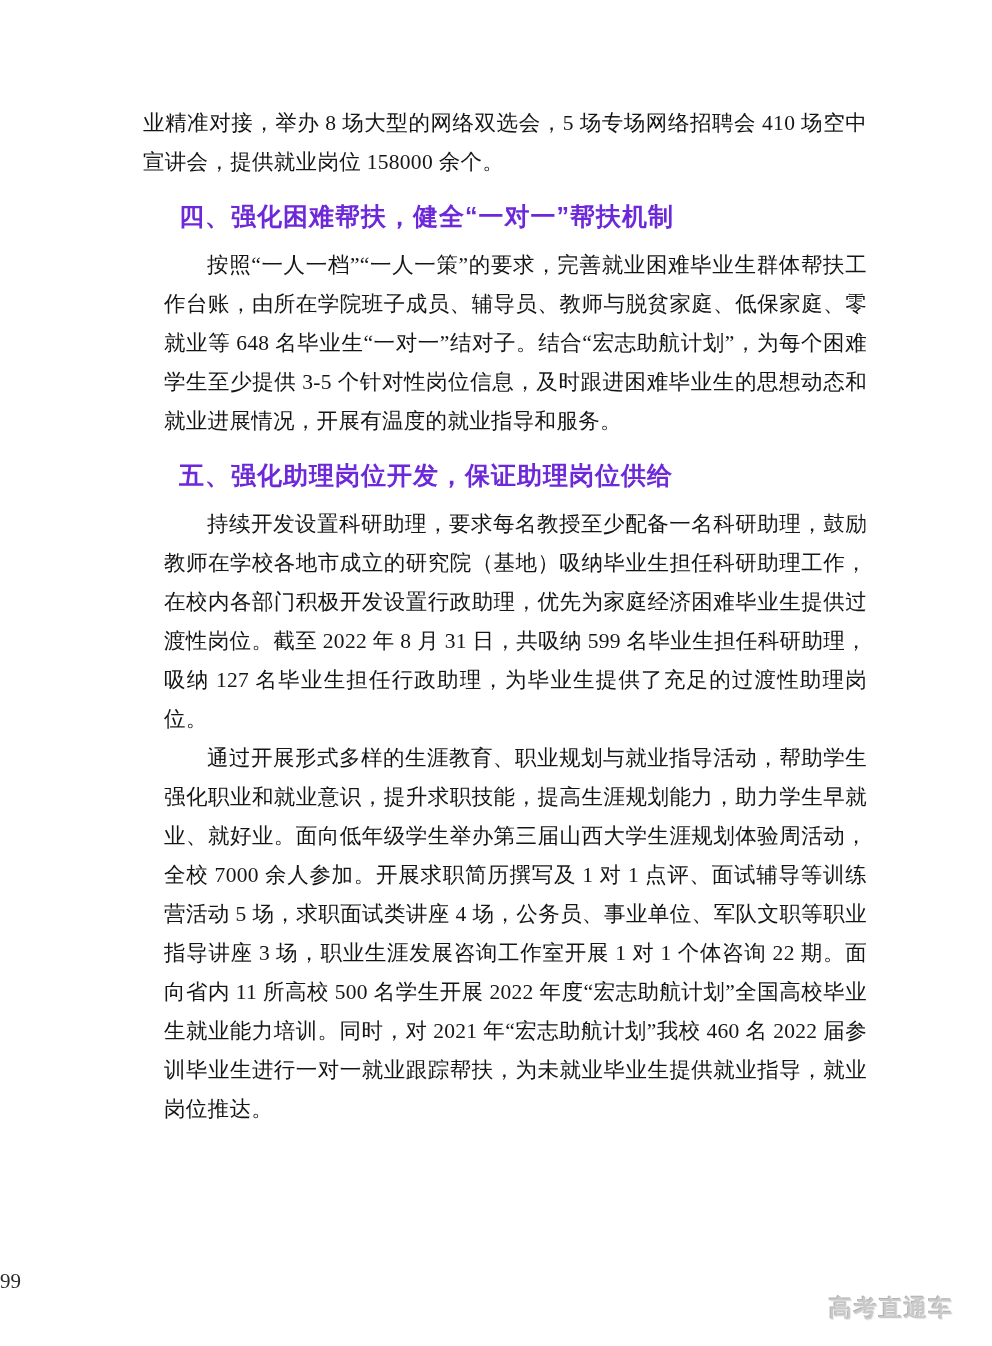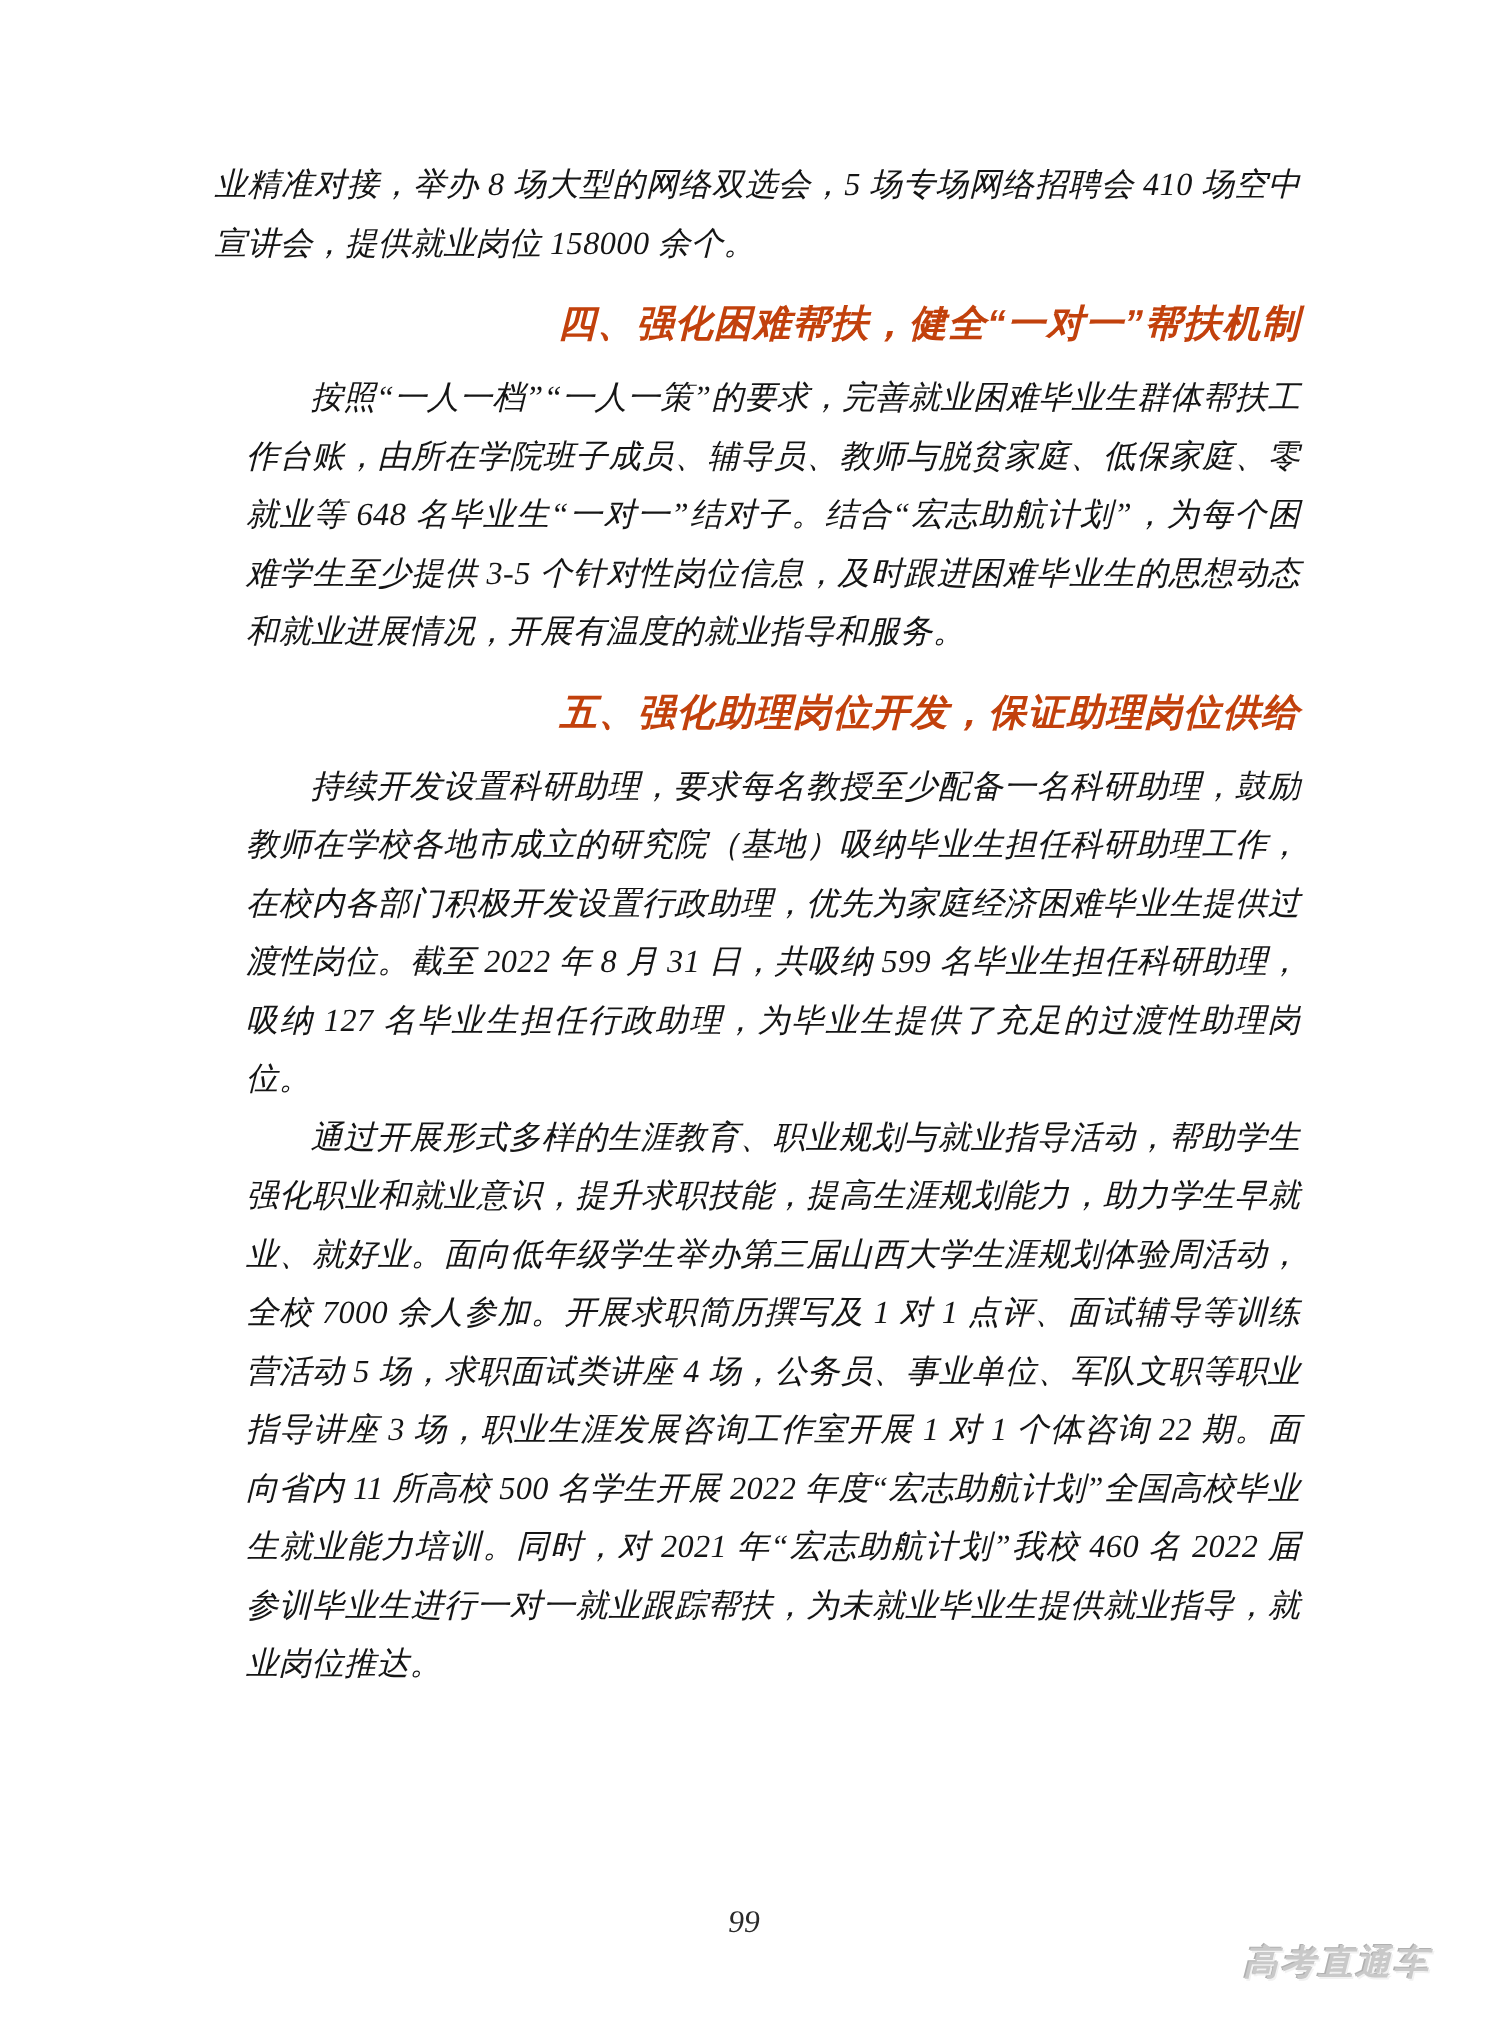--- a/index.html
+++ b/index.html
@@ -11,21 +11,20 @@
     overflow: hidden;
     font-family: "Liberation Serif", serif;
     color: #151515;
   }
   .page {
     position: absolute;
     top: 0; left: 0;
     width: 992px;
     height: 1346px;
     background: #ffffff;
-    font-style: italic;
   }
   .content {
     position: absolute;
     top: 104px;
     left: 143px;
     width: 724px;
   }
   .body-para {
     font-size: 21.5px;
     line-height: 39px;
@@ -33,31 +32,29 @@
     text-justify: inter-ideograph;
     color: #151515;
     letter-spacing: 0.3px;
   }
   .body-para.indent { text-indent: 2em; margin-left: 21px; }
   .section-heading {
     font-family: "Liberation Sans", sans-serif;
     font-weight: bold;
     font-size: 25px;
     line-height: 34px;
-    color: #c2410c;
+    color: #6d28d9;
     margin: 17px 0 13px 36px;
     letter-spacing: 1px;
-    text-align: right;
   }
   .page-number {
     position: absolute;
     bottom: 52px;
     left: 0;
     width: 100%;
-    text-align: center;
     font-family: "Liberation Serif", serif;
     font-size: 21px;
     color: #2a2a2a;
   }
   .watermark {
     position: absolute;
     right: 38px;
     bottom: 22px;
     font-family: "Liberation Sans", sans-serif;
     font-weight: bold;

